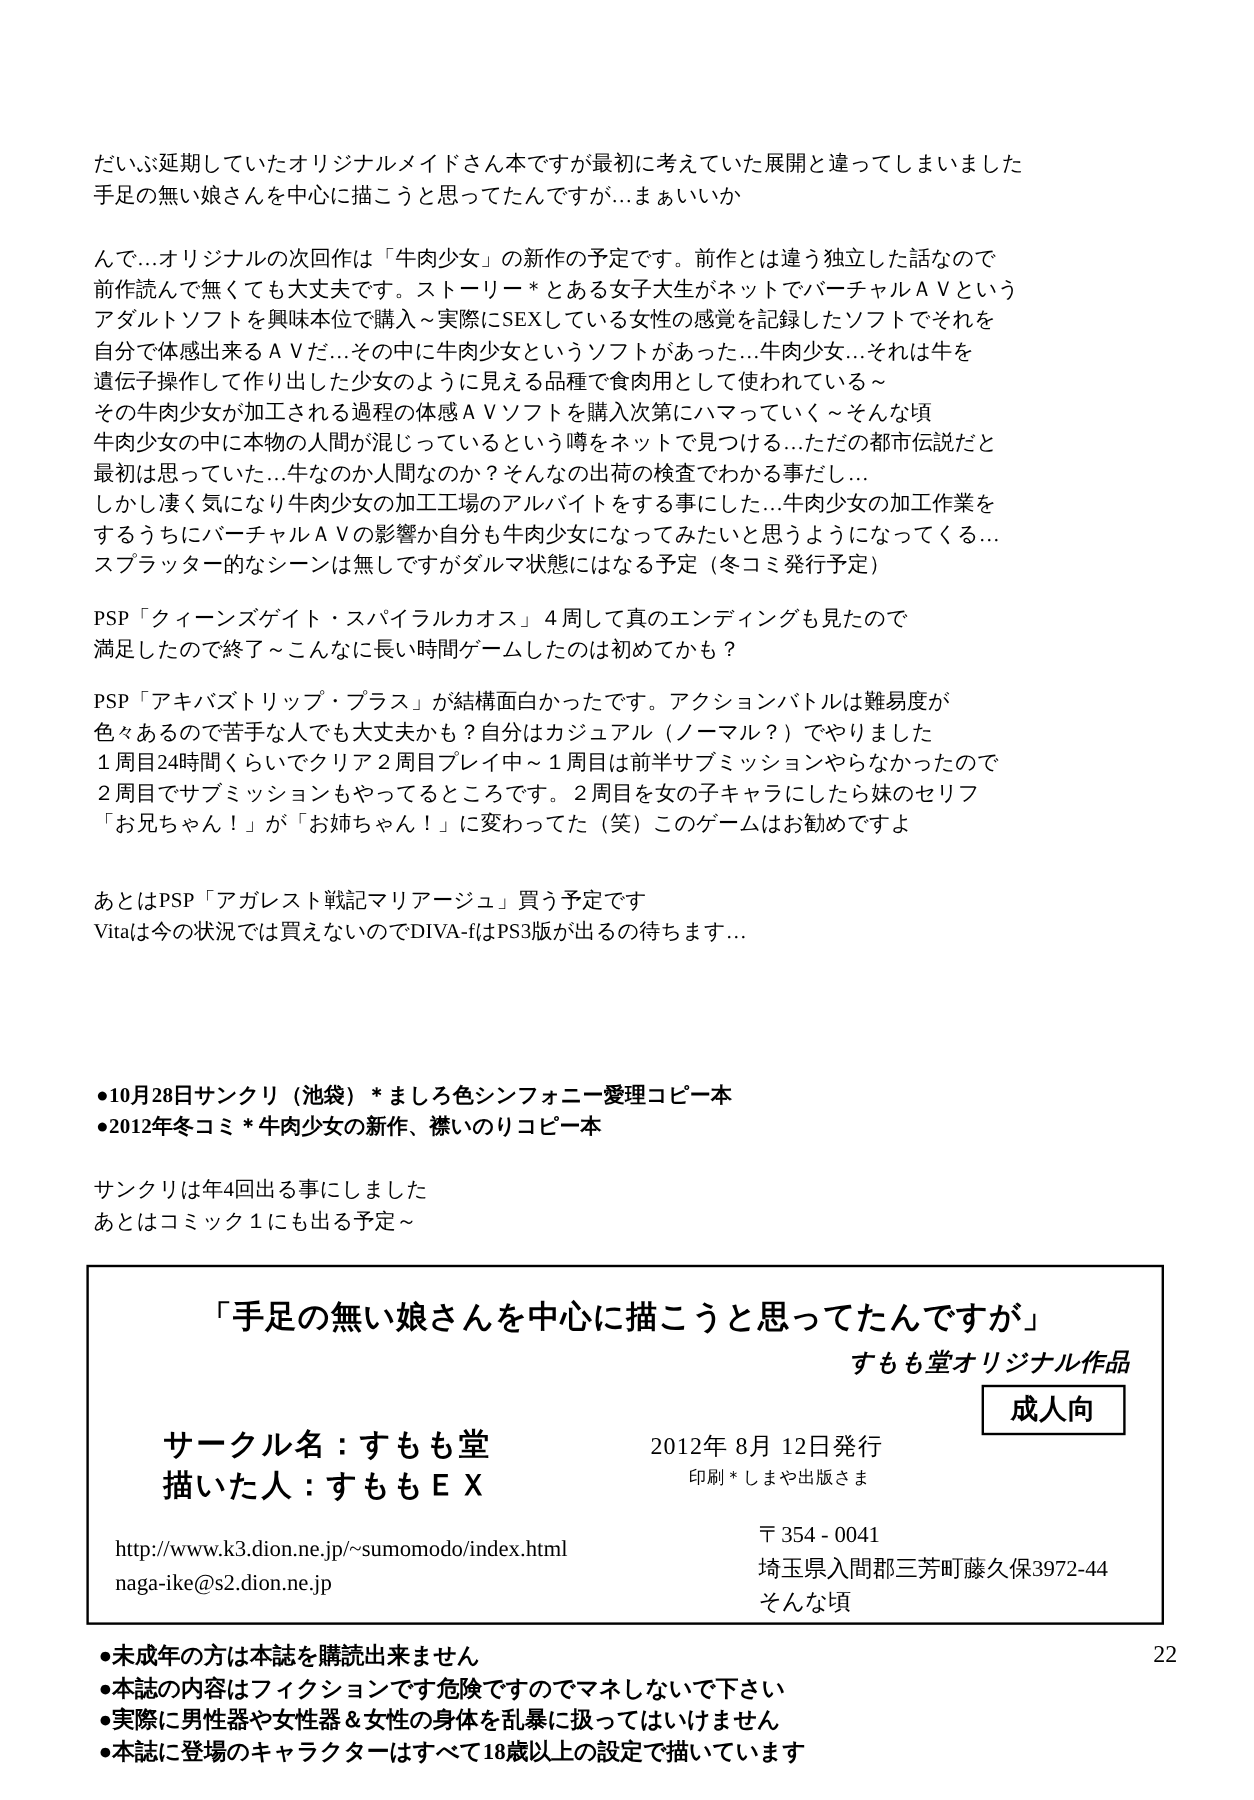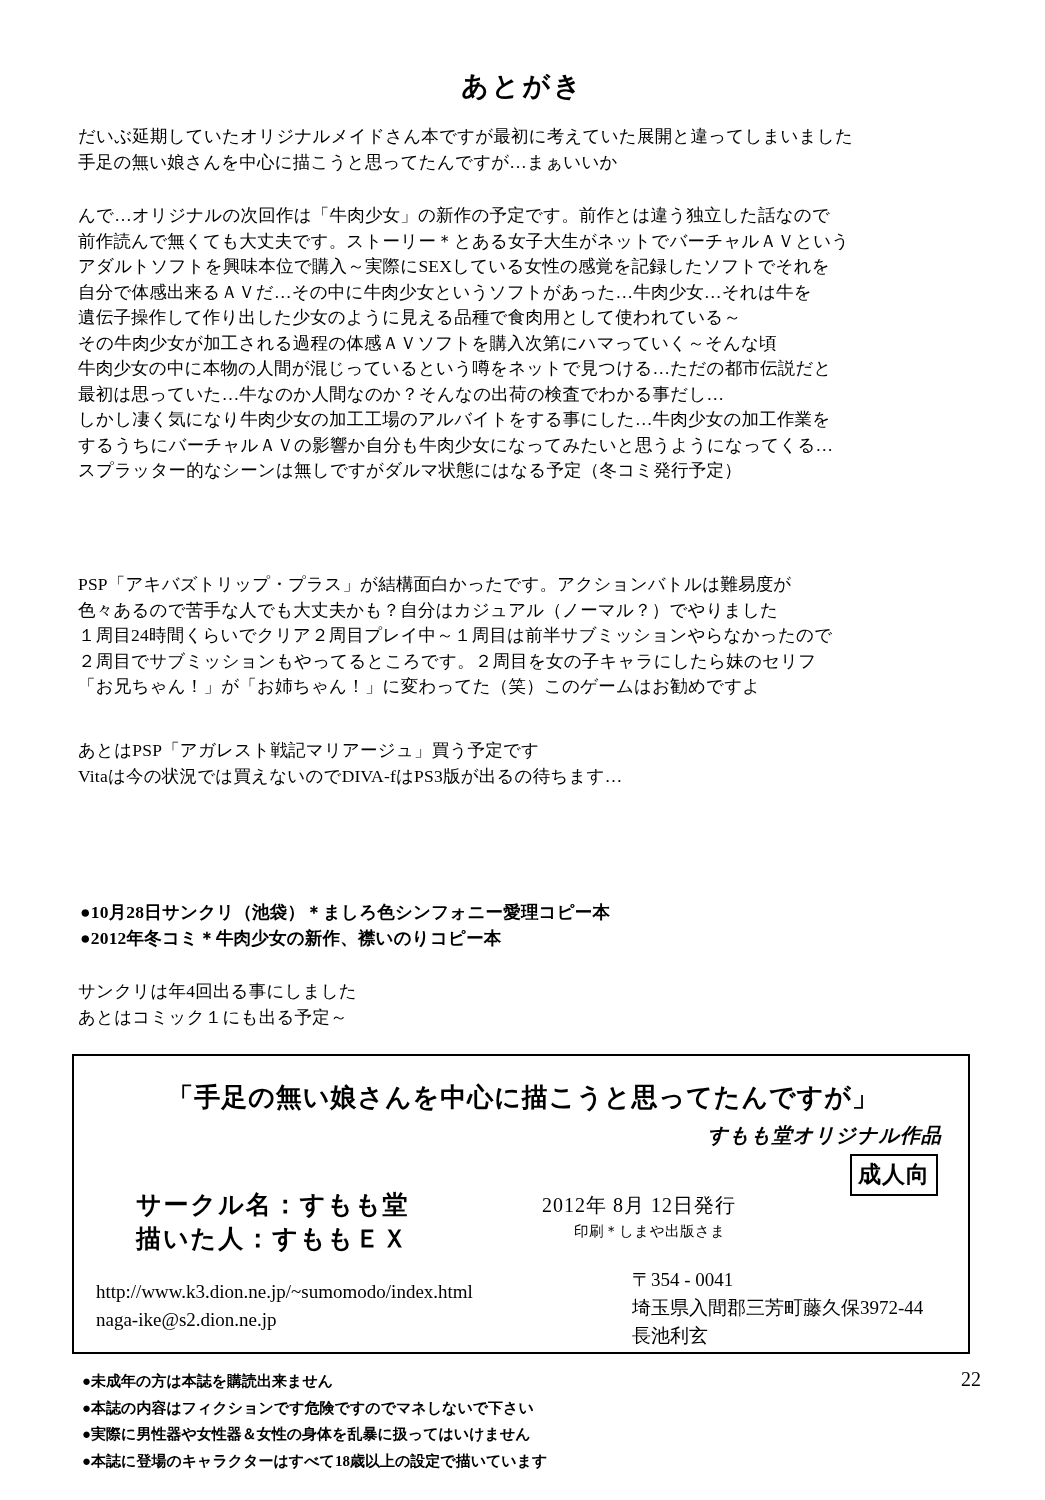--- a/index.html
+++ b/index.html
@@ -71,21 +71,21 @@
     top: 66px;
     font-size: 20px;
     font-weight: bold;
     letter-spacing: 1px;
     font-style: italic;
   }
   .adult-box {
     position: absolute;
     right: 30px;
     top: 98px;
-    width: 88px;
+    width: 120px;
     height: 42px;
     border: 2px solid #000;
     box-sizing: border-box;
     font-size: 23px;
     font-weight: bold;
     text-align: center;
     line-height: 38px;
     letter-spacing: 1px;
   }
   .circle-block {
@@ -124,53 +124,54 @@
     left: 558px;
     top: 210px;
     font-size: 19px;
     line-height: 28px;
   }
   .notes {
     position: absolute;
     left: 82px;
     top: 1368px;
     width: 800px;
-    font-size: 15px;
+    font-size: 19px;
     line-height: 26.5px;
     font-weight: bold;
     white-space: pre-line;
   }
   .page-number {
     position: absolute;
     right: 64px;
     top: 1368px;
     font-size: 20px;
     font-family: "Liberation Serif", serif;
   }
 </style>
 </head>
 <body>
 
 <div class="page">
 
-  <div class="title">あとがき</div>
 
   <div class="para p2">んで…オリジナルの次回作は「牛肉少女」の新作の予定です。前作とは違う独立した話なので
 前作読んで無くても大丈夫です。ストーリー＊とある女子大生がネットでバーチャルＡＶという
 アダルトソフトを興味本位で購入～実際にSEXしている女性の感覚を記録したソフトでそれを
 自分で体感出来るＡＶだ…その中に牛肉少女というソフトがあった…牛肉少女…それは牛を
 遺伝子操作して作り出した少女のように見える品種で食肉用として使われている～
 その牛肉少女が加工される過程の体感ＡＶソフトを購入次第にハマっていく～そんな頃
 牛肉少女の中に本物の人間が混じっているという噂をネットで見つける…ただの都市伝説だと
 最初は思っていた…牛なのか人間なのか？そんなの出荷の検査でわかる事だし…
 しかし凄く気になり牛肉少女の加工工場のアルバイトをする事にした…牛肉少女の加工作業を
 するうちにバーチャルＡＶの影響か自分も牛肉少女になってみたいと思うようになってくる…
 スプラッター的なシーンは無しですがダルマ状態にはなる予定（冬コミ発行予定）</div>
   <div class="para p1">だいぶ延期していたオリジナルメイドさん本ですが最初に考えていた展開と違ってしまいました
 手足の無い娘さんを中心に描こうと思ってたんですが…まぁいいか</div>
+  <div class="para p3">PSP「クィーンズゲイト・スパイラルカオス」４周して真のエンディングも見たので
+満足したので終了～こんなに長い時間ゲームしたのは初めてかも？</div>
   <div class="para p4">PSP「アキバズトリップ・プラス」が結構面白かったです。アクションバトルは難易度が
 色々あるので苦手な人でも大丈夫かも？自分はカジュアル（ノーマル？）でやりました
 １周目24時間くらいでクリア２周目プレイ中～１周目は前半サブミッションやらなかったので
 ２周目でサブミッションもやってるところです。２周目を女の子キャラにしたら妹のセリフ
 「お兄ちゃん！」が「お姉ちゃん！」に変わってた（笑）このゲームはお勧めですよ</div>
   <div class="para p5">あとはPSP「アガレスト戦記マリアージュ」買う予定です
 Vitaは今の状況では買えないのでDIVA-fはPS3版が出るの待ちます…</div>
   <div class="para p7">●10月28日サンクリ（池袋）＊ましろ色シンフォニー愛理コピー本
 ●2012年冬コミ＊牛肉少女の新作、襟いのりコピー本</div>
   <div class="para p8">サンクリは年4回出る事にしました
@@ -184,21 +185,21 @@
 描いた人：すももＥＸ</div>
     <div class="date-line">2012年 8月 12日発行</div>
     <div class="print-line">印刷＊しまや出版さま</div>
     <div class="url-block">
       <div>http://www.k3.dion.ne.jp/~sumomodo/index.html</div>
       <div>naga-ike@s2.dion.ne.jp</div>
     </div>
     <div class="addr-block">
       <div>〒354 - 0041</div>
       <div>埼玉県入間郡三芳町藤久保3972-44</div>
-      <div>長池利玄</div>
+      <div>そんな頃</div>
     </div>
   </div>
 
   <div class="notes">●未成年の方は本誌を購読出来ません
 ●本誌の内容はフィクションです危険ですのでマネしないで下さい
 ●実際に男性器や女性器＆女性の身体を乱暴に扱ってはいけません
 ●本誌に登場のキャラクターはすべて18歳以上の設定で描いています</div>
   <div class="page-number">22</div>
 
 </div>

